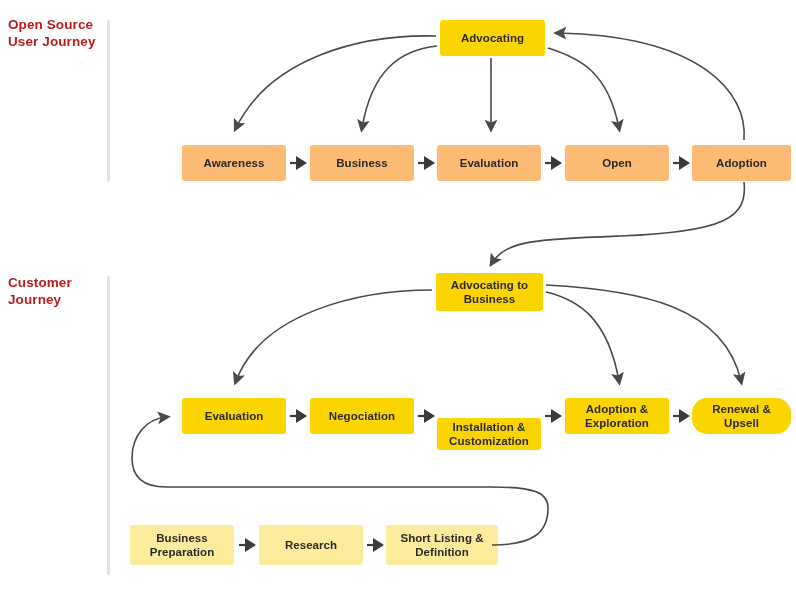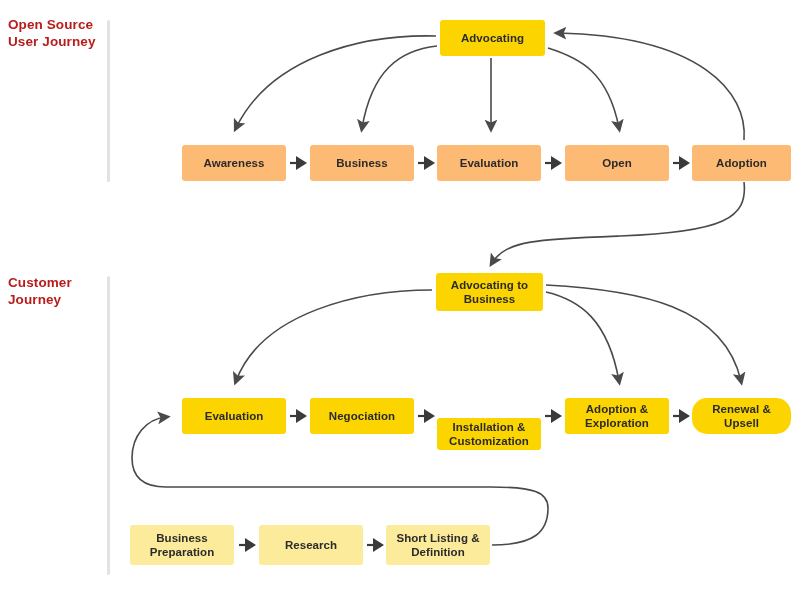--- a/index.html
+++ b/index.html
@@ -114,21 +114,21 @@
 Exploration</div>
 
   <div class="node yellow" style="left:692px; top:398px; width:99px; height:36px;border-radius:15px;">Renewal &amp;
 Upsell</div>
 
   <div class="node pale" style="left:130px; top:525px; width:104px; height:40px;">Business
 Preparation</div>
 
   <div class="node pale" style="left:259px; top:525px; width:104px; height:40px;">Research</div>
 
-  <div class="node pale" style="left:386px; top:525px; width:104px; height:40px;">Short Listing &amp;
+  <div class="node pale" style="left:386px; top:525px; width:112px; height:40px;">Short Listing &amp;
 Definition</div>
 
   <svg class="overlay" viewBox="0 0 796 595">
     <defs>
       <marker id="ah" markerWidth="11" markerHeight="11" refX="5.2" refY="4" orient="auto" markerUnits="strokeWidth">
         <path d="M0,0 L8.2,4 L0,8 L1.7,4 Z" fill="#4a4a4a"></path>
       </marker>
     </defs>
 
     <path class="flowline" d="M436,36 C360,34 270,58 236,128" marker-end="url(#ah)"></path>

